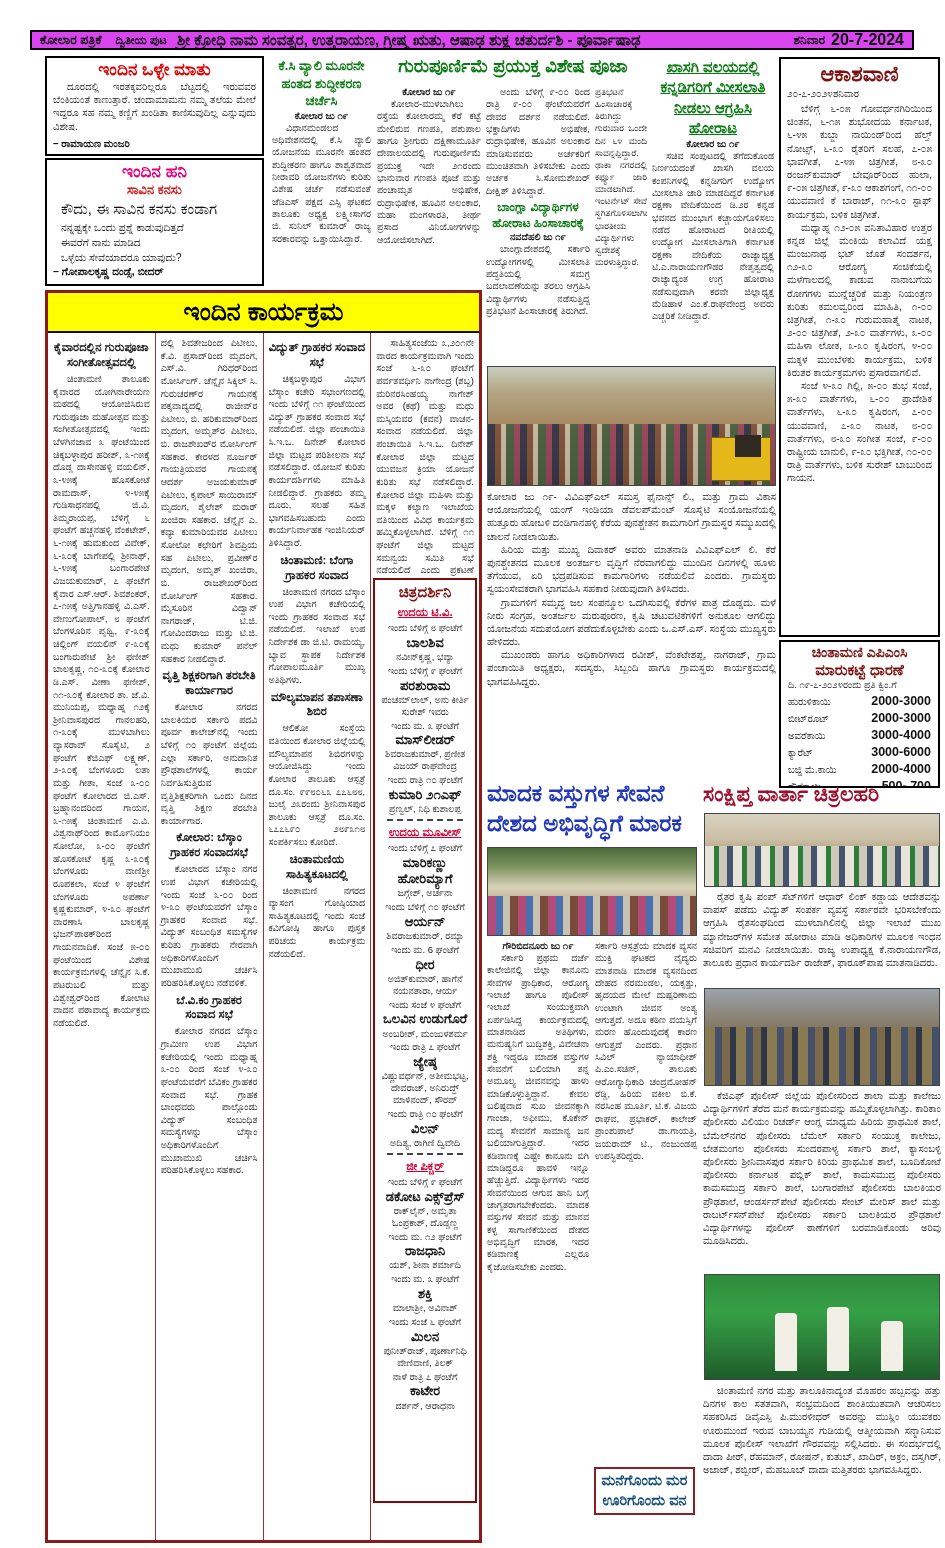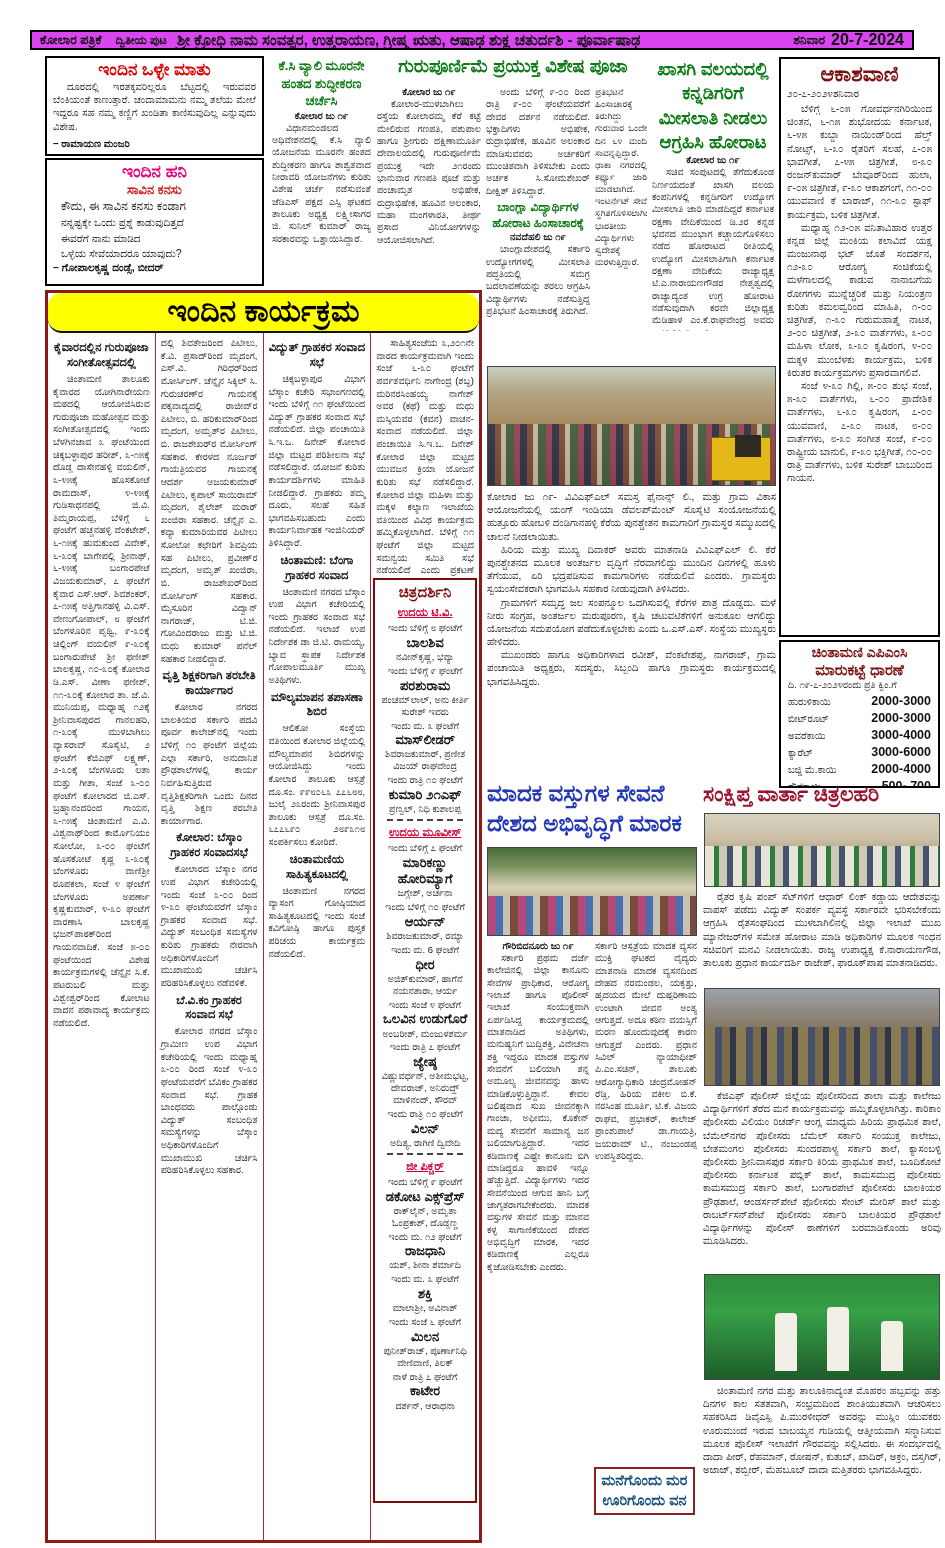--- a/index.html
+++ b/index.html
@@ -14,22 +14,22 @@
   .small-txt{font-size:9.5px;line-height:1.3;}
   .indent{text-indent:14px;}
   .green-head{color:#0a7a12;font-weight:bold;text-align:center;}
   .maroon{color:#7a1010;}
   .box{border:2px solid #000;box-sizing:border-box;padding:2px 6px;background:#fff;}
   .dateline{font-weight:bold;font-size:9.5px;text-align:center;}
   
   #masthead{display:flex;align-items:center;border:2px solid #000;box-sizing:border-box;padding:0 8px;background:#d946ef;}
   
   #programs{border:3px solid #8b1a1a;box-sizing:border-box;}
-  #prog-banner{background:#ffff00;border-bottom:2px solid #111;font-size:30px;font-weight:bold;
-               text-align:center;line-height:36px;height:38px;color:#000;border-radius:14px;}
+  #prog-banner{background:#ffff00;border-bottom:2px solid #111;font-size:25px;font-weight:bold;
+               text-align:center;line-height:36px;height:38px;color:#000;}
   #prog-cols{display:flex;height:1208px;}
   .prog-col{width:25%;box-sizing:border-box;padding:4px 5px;border-right:1px solid #a03030;
             font-size:9.5px;line-height:1.33;text-align:justify;overflow:hidden;}
   .prog-col:last-child{border-right:none;padding:0;}
   .prog-head{font-weight:bold;font-size:11.5px;text-align:center;line-height:1.3;margin:3px 0;text-align-last:center;}
   
   #cinema-box{border:2px solid #7a0c0c;box-sizing:border-box;margin:2px 2px 0 2px;height:925px;
               padding:2px 4px;overflow:hidden;}
   .cinema-title{color:#7a1010;font-weight:bold;font-size:15px;text-align:center;}
   .channel{color:#cc0033;font-weight:bold;text-decoration:underline;text-align:center;font-size:11.5px;margin-top:3px;}
@@ -74,21 +74,21 @@
 
   <div class="abs box" style="left:45px;top:56px;width:219px;height:100px;">
     <div class="c b" style="color:#e00000;font-size:17px;">ಇಂದಿನ ಒಳ್ಳೇ ಮಾತು</div>
     <div class="j body-txt indent" style="height:58px;">ದೂರದಲ್ಲಿ ಇರತಕ್ಕವರಿಲ್ಲರೂ ಬೆಟ್ಟದಲ್ಲಿ ಇರುವವರ ಬೆಂಕಿಯಂತೆ ಕಾಣುತ್ತಾರೆ. ಚಂದಾಮಾಮನು ನಮ್ಮ ತಲೆಯ ಮೇಲೆ ಇದ್ದರೂ ಸಹ ನಮ್ಮ ಕಣ್ಣಿಗೆ ಖಂಡಿತಾ ಕಾಣಿಸುವುದಿಲ್ಲ ಎನ್ನುವುದು ವಿಶೇಷ.</div>
     <div class="r b" style="font-size:10px;">– ರಾಮಾಯಣ ಮಂಜರಿ</div>
   </div>
 
   <div class="abs box" style="left:45px;top:158px;width:219px;height:128px;">
     <div class="c b" style="color:#e8007d;font-size:17px;">ಇಂದಿನ ಹನಿ</div>
     <div class="c b" style="color:#cc2222;font-size:13px;">ಸಾವಿನ ಕನಸು</div>
-    <div style="font-size:12px;line-height:1.45;padding-left:8px;">ಕೌದು, ಈ ಸಾವಿನ ಕನಸು ಕಂಡಾಗ</div>
+    <div style="font-size:15px;line-height:1.45;padding-left:8px;">ಕೌದು, ಈ ಸಾವಿನ ಕನಸು ಕಂಡಾಗ</div>
     <div style="font-size:10.5px;line-height:1.45;padding-left:8px;">ನನ್ನಷ್ಟಕ್ಕೇ ಒಂದು ಪ್ರಶ್ನೆ ಕಾಡುವುದಿತ್ತದೆ</div>
     <div style="font-size:10.5px;line-height:1.45;padding-left:8px;">ಈವರೆಗೆ ನಾನು ಮಾಡಿದ</div>
     <div style="font-size:10.5px;line-height:1.45;padding-left:8px;">ಒಳ್ಳೆಯ ಸೇವೆಯಾದರೂ ಯಾವುದು?</div>
     <div class="r b" style="font-size:10.5px;">– ಗೋಪಾಲಕೃಷ್ಣ ದಂಡ್ಸೆ, ಬೀದರ್</div>
   </div>
 
   <div class="abs" style="left:272px;top:57px;width:99px;height:229px;">
     <div class="green-head" style="font-size:13px;line-height:1.35;">ಕೆ.ಸಿ ವ್ಯಾಲಿ ಮೂರನೇ ಹಂತದ ಶುದ್ಧೀಕರಣ ಚರ್ಚೆಸಿ</div>
     <div class="dateline">ಕೋಲಾರ ಜು ೧೯</div>
     <div class="j small-txt indent" style="height:172px;">ವಿಧಾನಮಂಡಲದ ಅಧಿವೇಶನದಲ್ಲಿ ಕೆ.ಸಿ ವ್ಯಾಲಿ ಯೋಜನೆಯ ಮೂರನೇ ಹಂತದ ಶುದ್ಧೀಕರಣ ಹಾಗೂ ಶಾಶ್ವತವಾದ ನೀರಾವರಿ ಯೋಜನೆಗಳು ಕುರಿತು ವಿಶೇಷ ಚರ್ಚೆ ನಡೆಸುವಂತೆ ಜೆಡಿಎಸ್ ಪಕ್ಷದ ಎಸ್ಸಿ ಘಟಕದ ತಾಲೂಕು ಅಧ್ಯಕ್ಷ ಲಕ್ಷ್ಮೀಸಾಗರ ಜಿ. ಸುನಿಲ್ ಕುಮಾರ್ ರಾಜ್ಯ ಸರಕಾರವನ್ನು ಒತ್ತಾಯಿಸಿದ್ದಾರೆ.</div>
@@ -101,21 +101,21 @@
   </div>
   <div class="abs" style="left:486px;top:86px;width:104px;height:245px;">
     <div class="j small-txt indent" style="height:112px;overflow:hidden;">ಅಂದು ಬೆಳಿಗ್ಗೆ ೯-೦೦ ರಿಂದ ರಾತ್ರಿ ೯-೦೦ ಘಂಟೆಯವರೆಗೆ ದೇವರ ದರ್ಶನ ನಡೆಯಲಿದೆ. ಭಕ್ತಾದಿಗಳು ಅಭಿಷೇಕ, ರುದ್ರಾಭಿಷೇಕ, ಹೂವಿನ ಅಲಂಕಾರ ಮಾಡಿಸುವವರು ಅರ್ಚಕರಿಗೆ ಮುಂಚಿತವಾಗಿ ತಿಳಿಸಬೇಕು ಎಂದು ಅರ್ಚಕ ಸಿ.ಸೋಮಶೇಖರ್ ದೀಕ್ಷಿತ್ ತಿಳಿಸಿದ್ದಾರೆ.</div>
     <div class="green-head" style="font-size:12px;line-height:1.3;margin-top:2px;">ಬಾಂಗ್ಲಾ ವಿದ್ಯಾರ್ಥಿಗಳ ಹೋರಾಟ ಹಿಂಸಾಚಾರಕ್ಕೆ</div>
     <div class="dateline">ನವದೆಹಲಿ ಜು ೧೯</div>
     <div class="j small-txt indent">ಬಾಂಗ್ಲಾದೇಶದಲ್ಲಿ ಸರ್ಕಾರಿ ಉದ್ಯೋಗಗಳಲ್ಲಿ ಮೀಸಲಾತಿ ಪದ್ಧತಿಯಲ್ಲಿ ಸಮಗ್ರ ಬದಲಾವಣೆಯನ್ನು ತರಲು ಆಗ್ರಹಿಸಿ ವಿದ್ಯಾರ್ಥಿಗಳು ನಡೆಸುತ್ತಿದ್ದ ಪ್ರತಿಭಟನೆ ಹಿಂಸಾಚಾರಕ್ಕೆ ತಿರುಗಿದೆ.</div>
   </div>
   <div class="abs j" style="left:595px;top:86px;width:52px;height:245px;font-size:9px;line-height:1.35;">ಪ್ರತಿಭಟನೆ ಹಿಂಸಾಚಾರಕ್ಕೆ ತಿರುಗಿದ್ದು ಗುರುವಾರ ಒಂದೇ ದಿನ ೬೪ ಮಂದಿ ಸಾವನ್ನಪ್ಪಿದ್ದಾರೆ. ಢಾಕಾ ನಗರದಲ್ಲಿ ಕರ್ಫ್ಯೂ ಜಾರಿ ಮಾಡಲಾಗಿದೆ. ಇಂಟರ್ನೆಟ್ ಸೇವೆ ಸ್ಥಗಿತಗೊಳಿಸಲಾಗಿದೆ. ಭಾರತೀಯ ವಿದ್ಯಾರ್ಥಿಗಳು ಸ್ವದೇಶಕ್ಕೆ ಮರಳುತ್ತಿದ್ದಾರೆ.</div>
 
   <div class="abs" style="left:652px;top:57px;width:122px;height:274px;">
-    <div class="green-head" style="font-size:18px;line-height:1.35;">ಖಾಸಗಿ ವಲಯದಲ್ಲಿ ಕನ್ನಡಿಗರಿಗೆ ಮೀಸಲಾತಿ ನೀಡಲು ಆಗ್ರಹಿಸಿ ಹೋರಾಟ</div>
+    <div class="green-head" style="font-size:15px;line-height:1.35;text-decoration:underline;">ಖಾಸಗಿ ವಲಯದಲ್ಲಿ ಕನ್ನಡಿಗರಿಗೆ ಮೀಸಲಾತಿ ನೀಡಲು ಆಗ್ರಹಿಸಿ ಹೋರಾಟ</div>
     <div class="dateline">ಕೋಲಾರ ಜು ೧೯</div>
     <div class="j small-txt indent" style="height:205px;">ಸಚಿವ ಸಂಪುಟದಲ್ಲಿ ತೆಗೆದುಕೊಂಡ ನಿರ್ಣಯದಂತೆ ಖಾಸಗಿ ವಲಯ ಕಂಪನಿಗಳಲ್ಲಿ ಕನ್ನಡಿಗರಿಗೆ ಉದ್ಯೋಗ ಮೀಸಲಾತಿ ಜಾರಿ ಮಾಡದಿದ್ದರೆ ಕರ್ನಾಟಕ ರಕ್ಷಣಾ ವೇದಿಕೆಯಿಂದ ಡಿ.೨ರ ಕನ್ನಡ ಭವನದ ಮುಂಭಾಗ ಕಚ್ಚಾಯಗೊಳಿಸಲು ನಡೆದ ಹೋರಾಟದ ರೀತಿಯಲ್ಲಿ ಉದ್ಯೋಗ ಮೀಸಲಾತಿಗಾಗಿ ಕರ್ನಾಟಕ ರಕ್ಷಣಾ ವೇದಿಕೆಯ ರಾಜ್ಯಾಧ್ಯಕ್ಷ ಟಿ.ಎ.ನಾರಾಯಣಗೌಡರ ನೇತೃತ್ವದಲ್ಲಿ ರಾಜ್ಯಾದ್ಯಂತ ಉಗ್ರ ಹೋರಾಟ ನಡೆಸುವುದಾಗಿ ಕರವೇ ಜಿಲ್ಲಾಧ್ಯಕ್ಷ ಮೆಡಿಹಾಳ ಎಂ.ಕೆ.ರಾಘವೇಂದ್ರ ಅವರು ಎಚ್ಚರಿಕೆ ನೀಡಿದ್ದಾರೆ.</div>
   </div>
 
   <div class="abs box" style="left:779px;top:57px;width:161px;height:580px;padding:3px 6px;">
     <div class="c b maroon" style="font-size:21px;">ಆಕಾಶವಾಣಿ</div>
     <div style="display:flex;font-size:10px;margin:2px 0;">
       <span>೨೦-೭-೨೦೨೪</span>
       <span>ಶನಿವಾರ</span>
     </div>

